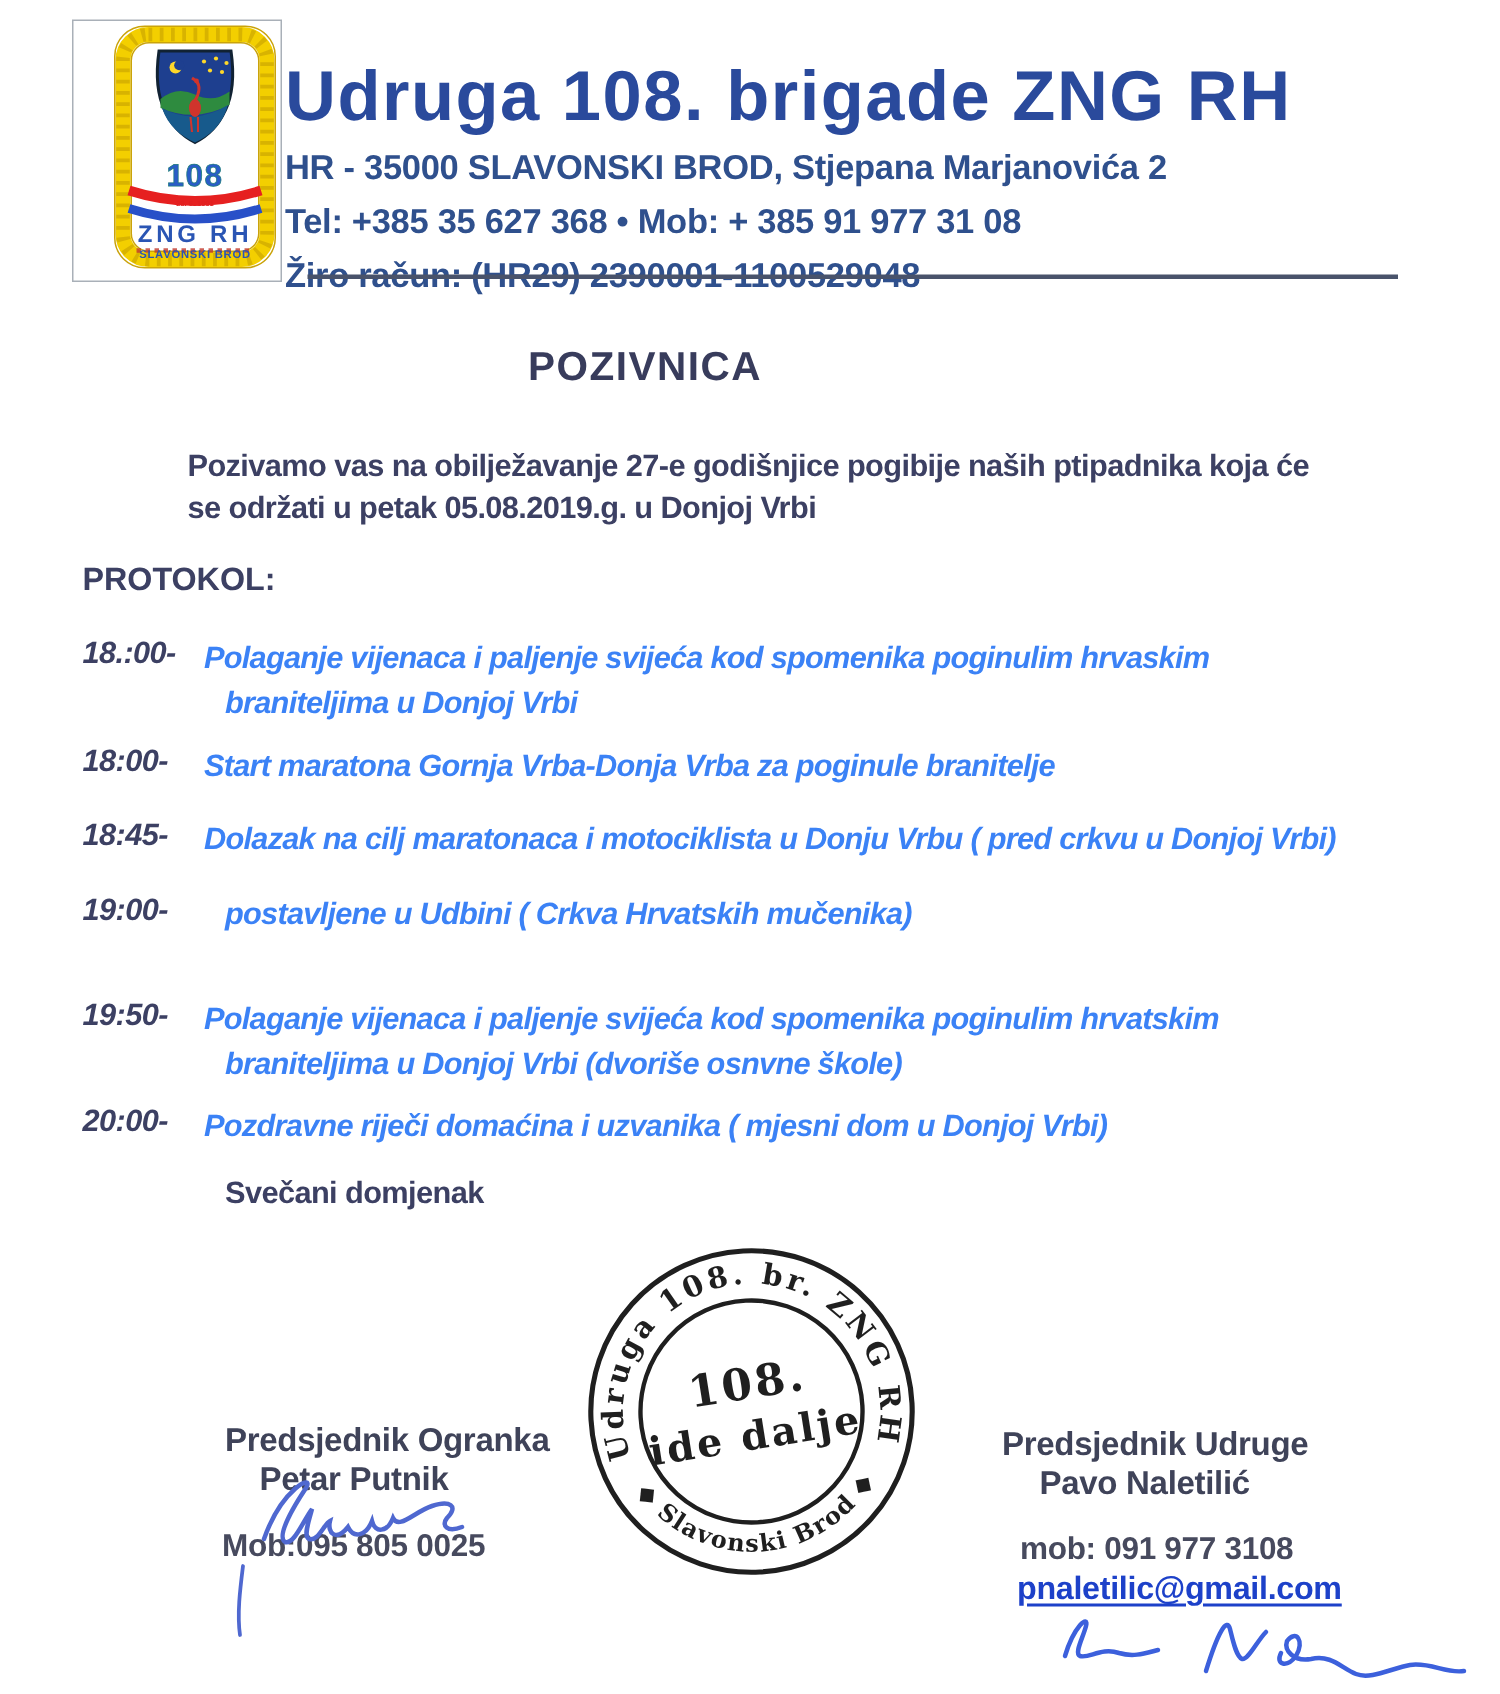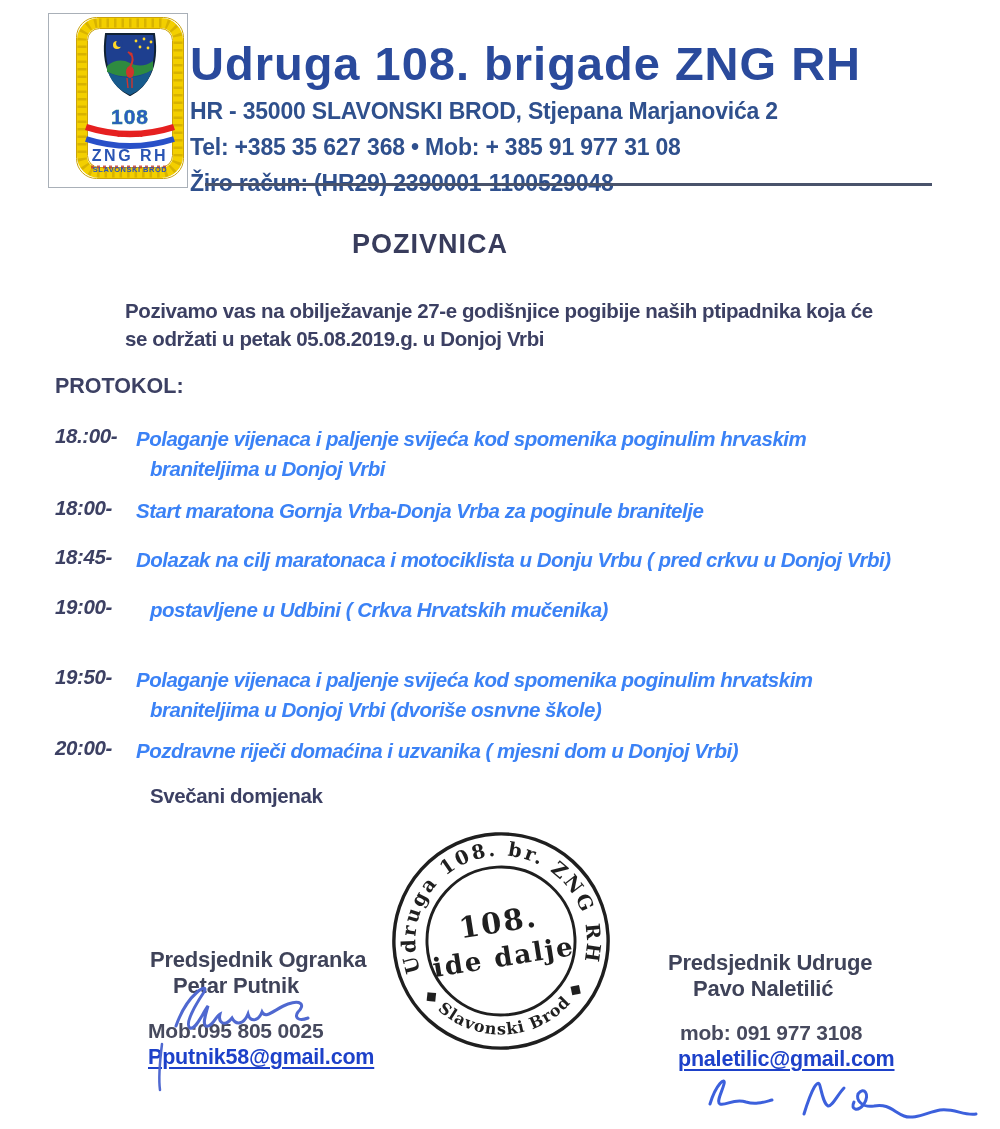--- a/index.html
+++ b/index.html
@@ -146,21 +146,20 @@
           <text x="115" y="106" text-anchor="middle" font-family="DejaVu Serif, serif" font-size="30" letter-spacing="2" fill="#1f1f1f">108.</text>
           <text x="115" y="141" text-anchor="middle" font-family="DejaVu Serif, serif" font-size="27" letter-spacing="2" fill="#1f1f1f">ide dalje</text>
         </g>
       </g>
     </svg>
   </div>
 
   <div class="abs sig-role" style="left:150px;top:947px">Predsjednik Ogranka</div>
   <div class="abs sig-name" style="left:173px;top:973px">Petar Putnik</div>
   <div class="abs sig-phone" style="left:148px;top:1019px">Mob:095 805 0025</div>
-  <div class="abs sig-email" style="left:148px;top:1045px">Pputnik58@gmail.com</div>
   <svg class="abs" style="left:148px;top:980px" width="210" height="115" viewBox="0 0 210 115">
     <g fill="none" stroke="#4f68d0" stroke-width="3" stroke-linecap="round">
       <path d="M 28,46 C 40,12 62,2 56,12 C 48,24 36,44 42,48 C 48,50 54,34 60,26 C 58,34 54,44 58,46 C 64,48 68,36 72,34 C 70,42 76,48 84,38 C 88,46 96,44 100,34 C 102,42 110,42 114,32 C 118,40 128,28 140,24 C 152,20 158,24 150,32 C 146,37 150,42 160,38"></path>
       <path d="M 14,64 C 12,80 10,96 12,110" stroke-width="2.5"></path>
     </g>
   </svg>
 
   <div class="abs sig-role" style="left:668px;top:950px">Predsjednik Udruge</div>
   <div class="abs sig-name" style="left:693px;top:976px">Pavo Naletilić</div>
   <div class="abs sig-phone" style="left:680px;top:1021px">mob: 091 977 3108</div>

